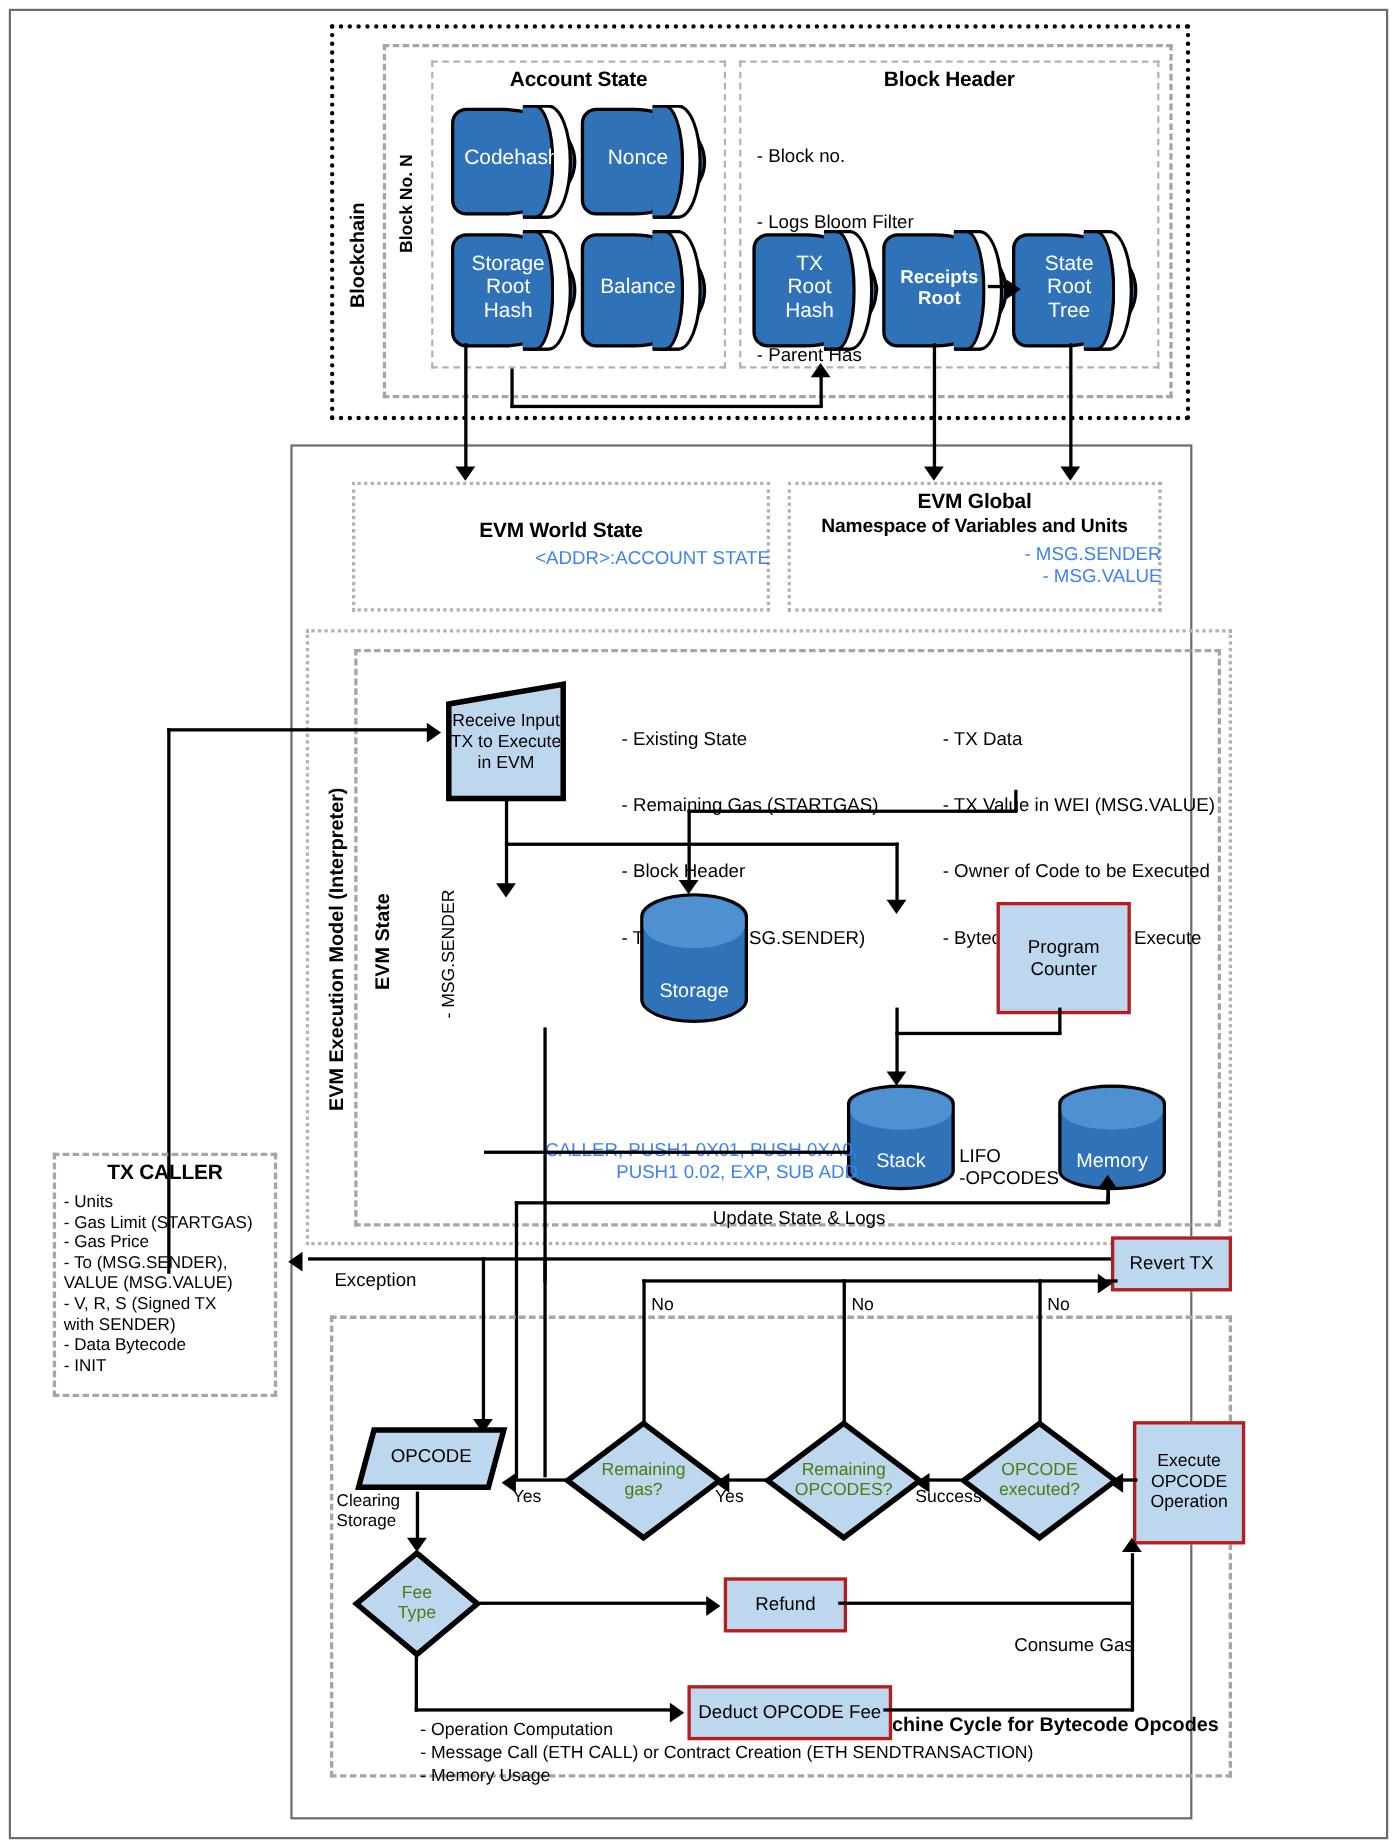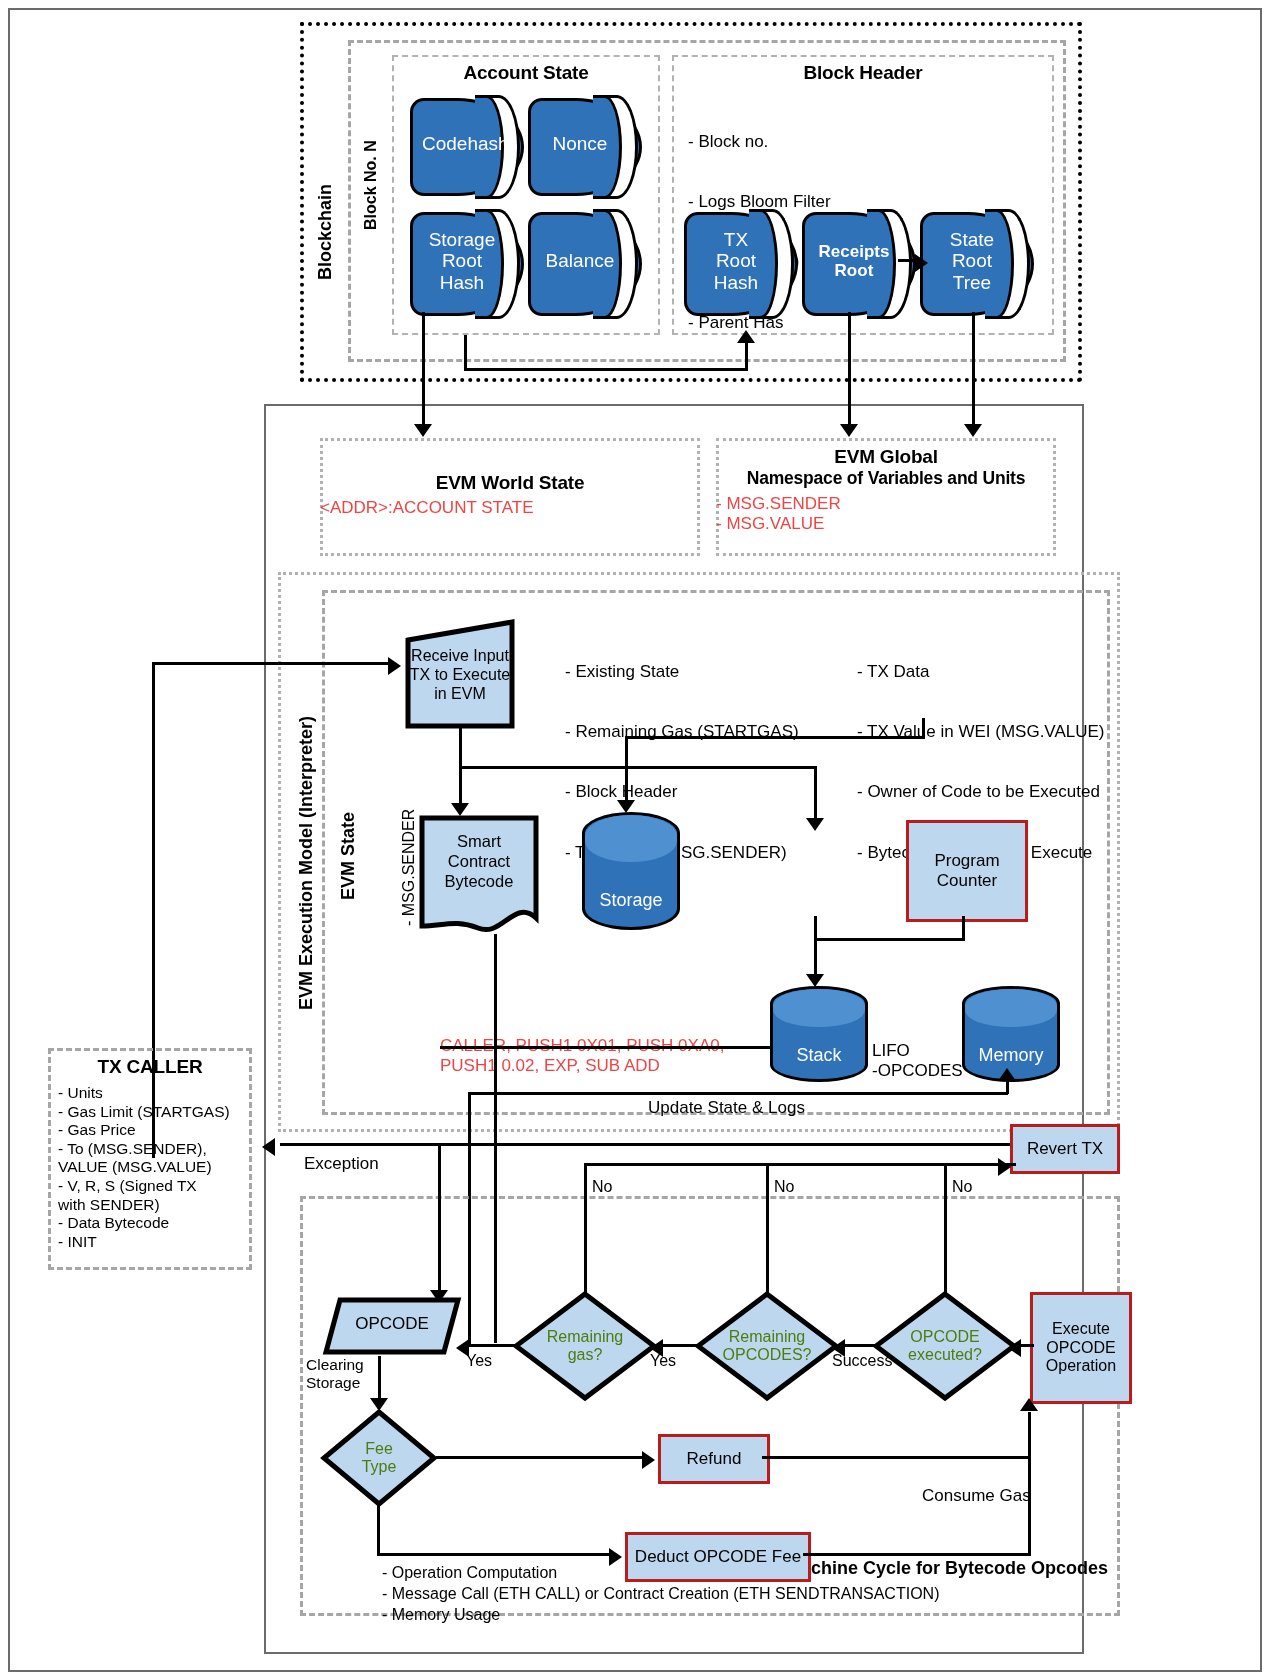--- a/index.html
+++ b/index.html
@@ -13,21 +13,21 @@
   .outer-frame{border:2px solid #6b6b6b;}
   .dotted-black{border:4px dotted #000;}
   .dash-gray{border:3px dashed #a6a6a6;}
   .dash-gray-thin{border:2px dashed #b2b2b2;}
   .dot-gray{border:3px dotted #b2b2b2;}
 
   
   .ttl{font-weight:bold;font-size:19px;color:#000;text-align:center;letter-spacing:-0.2px;}
   .ttl-sm{font-weight:bold;font-size:17px;color:#000;text-align:center;}
   .txt{font-size:17px;color:#000;line-height:1.18;white-space:pre;}
-  .txt-c{font-size:17px;color:#ef4444;line-height:1.2;text-align:left;}
+  .txt-c{font-size:17px;color:#3b82f6;line-height:1.2;text-align:right;}
   .txt-s{font-size:15.5px;color:#000;line-height:1.2;}
   .lbl{font-size:16px;color:#000;}
   .vlabel{font-weight:bold;font-size:18px;color:#000;
     writing-mode:vertical-rl;transform:rotate(180deg);white-space:nowrap;}
   .vlabel-n{font-size:16px;color:#000;
     writing-mode:vertical-rl;transform:rotate(180deg);white-space:nowrap;}
 
   
   .hcyl{position:absolute;}
   .hcyl .body{position:absolute;left:0;top:0;width:100%;height:100%;
@@ -216,28 +216,20 @@
 
   <div class="ln vl abs" style="left:459px;top:728px;height:40px;"></div>
   <div class="ln hl abs" style="left:459px;top:766px;width:358px;"></div>
   <div class="ln vl abs" style="left:459px;top:766px;height:44px;"></div>
   <div class="arr arr-d" style="left:451px;top:803px;"></div>
   <div class="ln vl abs" style="left:814px;top:766px;height:58px;"></div>
   <div class="arr arr-d" style="left:806px;top:818px;"></div>
 
   <div class="abs vlabel-n" style="left:400px;top:806px;height:120px;">- MSG.SENDER</div>
 
-  <div class="abs" style="left:418px;top:814px;width:122px;height:120px;">
-    <svg width="122" height="120" viewBox="0 0 122 120">
-      <path d="M4,4 L118,4 L118,104 C96,84 84,124 60,114 C38,105 24,112 4,112 Z" fill="#bdd7ee" stroke="#000" stroke-width="5"></path>
-    </svg>
-    <div style="position:absolute;left:0;top:18px;width:122px;text-align:center;font-size:16.5px;line-height:1.2;white-space:pre;">Smart
-Contract
-Bytecode</div>
-  </div>
 
   <div class="vcyl" style="left:582px;top:812px;width:92px;height:112px;">
     <div class="top"></div>
     <div class="t">Storage</div>
   </div>
 
 
   <div class="pbox" style="left:906px;top:820px;width:116px;height:96px;">
     <span style="white-space:pre;">Program
 Counter</span>

